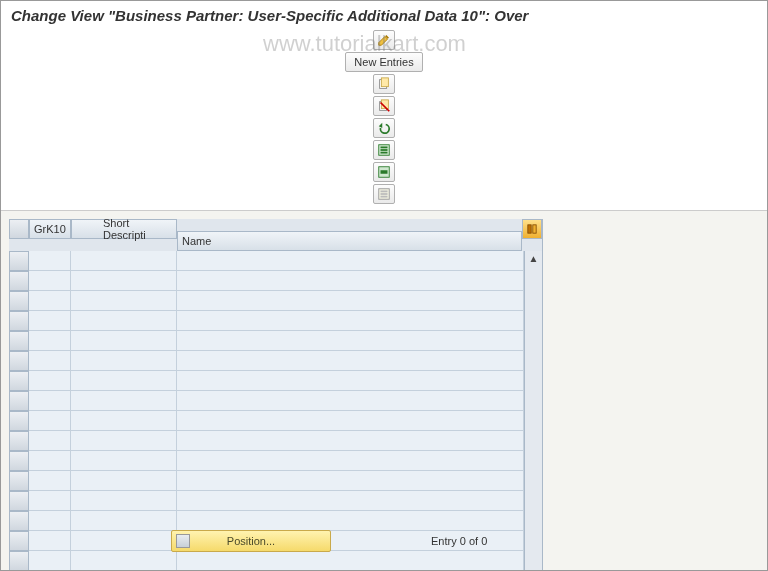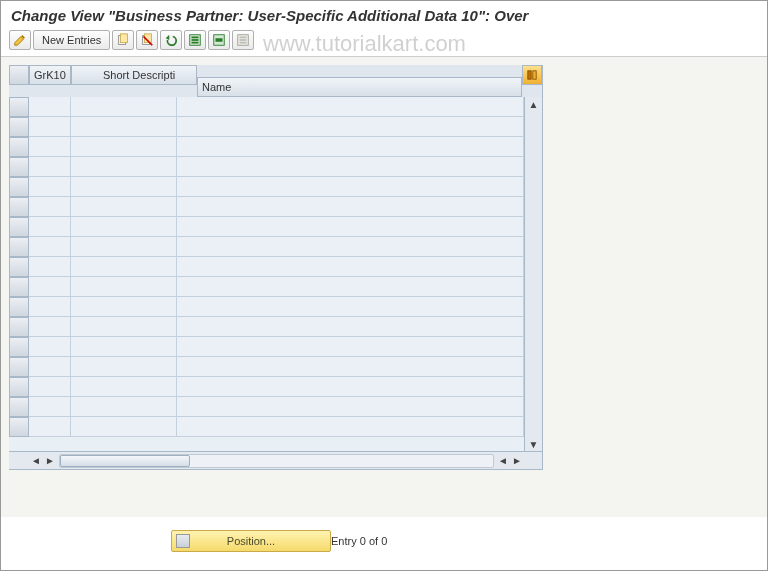--- a/index.html
+++ b/index.html
@@ -19,20 +19,21 @@
     font-weight: bold;
     font-size: 15px;
     color: #333;
   }
   .toolbar {
     display: flex;
     align-items: center;
     gap: 2px;
     padding: 2px 8px 6px 8px;
     border-bottom: 1px solid #ccc;
+    flex-direction: column;
   }
   .tbtn {
     display: inline-flex;
     align-items: center;
     justify-content: center;
     width: 22px;
     height: 20px;
     background: linear-gradient(#fdfdfd,#eaeaea);
     border: 1px solid #b0b0b0;
     border-radius: 2px;
@@ -70,21 +71,21 @@
     border-right: 1px solid #a9b8c8;
     height: 20px;
     display: flex;
     align-items: center;
     padding: 0 4px;
     font-size: 11px;
     color: #333;
   }
   .gh.sel { width: 20px; background: linear-gradient(#eceff3,#d0d7df);}
   .gh.c1 { width: 42px; }
-  .gh.c2 { width: 126px; padding-left: 31px; }
+  .gh.c2 { width: 106px; padding-left: 31px; }
   .gh.c3 { flex: 1; margin-top: 12px; }
   .gh.conf {
     width: 20px;
     background: linear-gradient(#ffe08a,#f0b030);
     display:flex;align-items:center;justify-content:center;
   }
   .grid-body {
     flex: 1;
     display: flex;
     overflow: hidden;
@@ -140,20 +141,21 @@
     background:linear-gradient(#f4f7fa,#d6dee6);
     border:1px solid #9fb0c0;border-radius:2px;
   }
   .footer {
     position:absolute;
     bottom: 18px;
     left: 0; right:0;
     display:flex;
     align-items:center;
     padding-left: 170px;
+    gap: 100px;
   }
   .pos-btn {
     width: 160px;height:22px;
     background: linear-gradient(#fff3b0,#f5da6b);
     border:1px solid #c9a94a;
     border-radius:2px;
     display:flex;align-items:center;justify-content:center;
     gap:6px;cursor:pointer;
     color:#4a4a2a;font-size:11px;
     position:relative;

